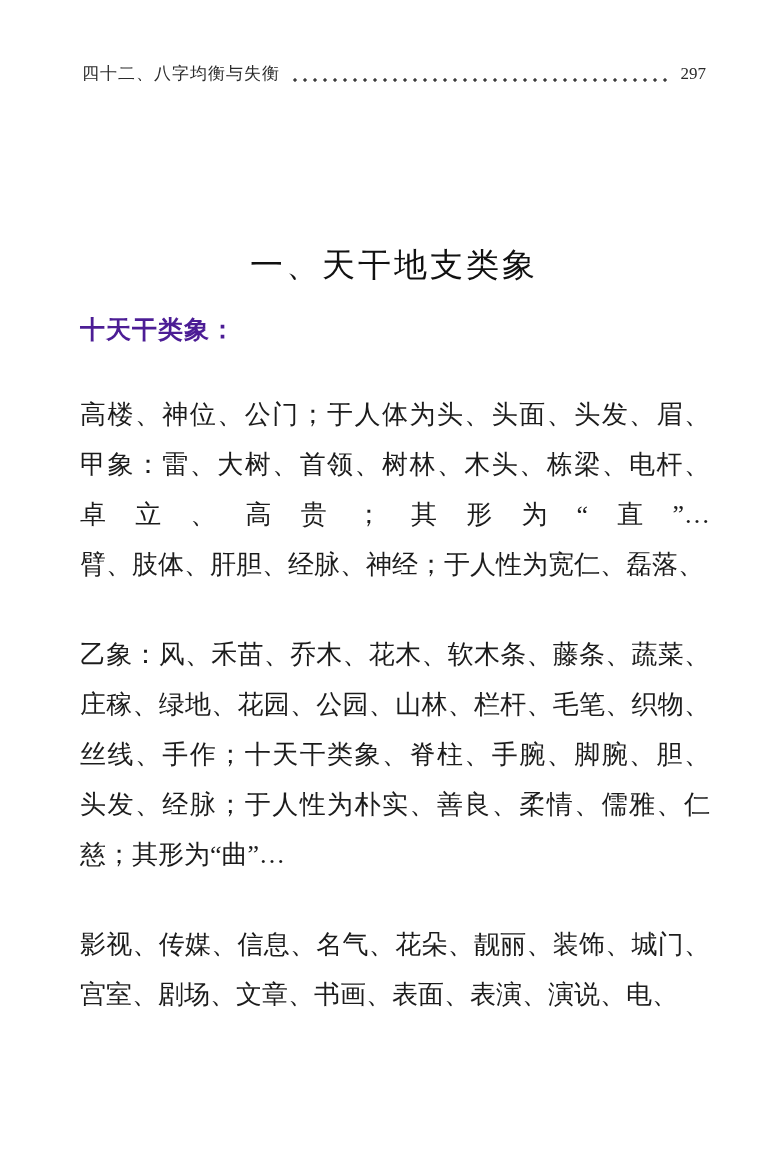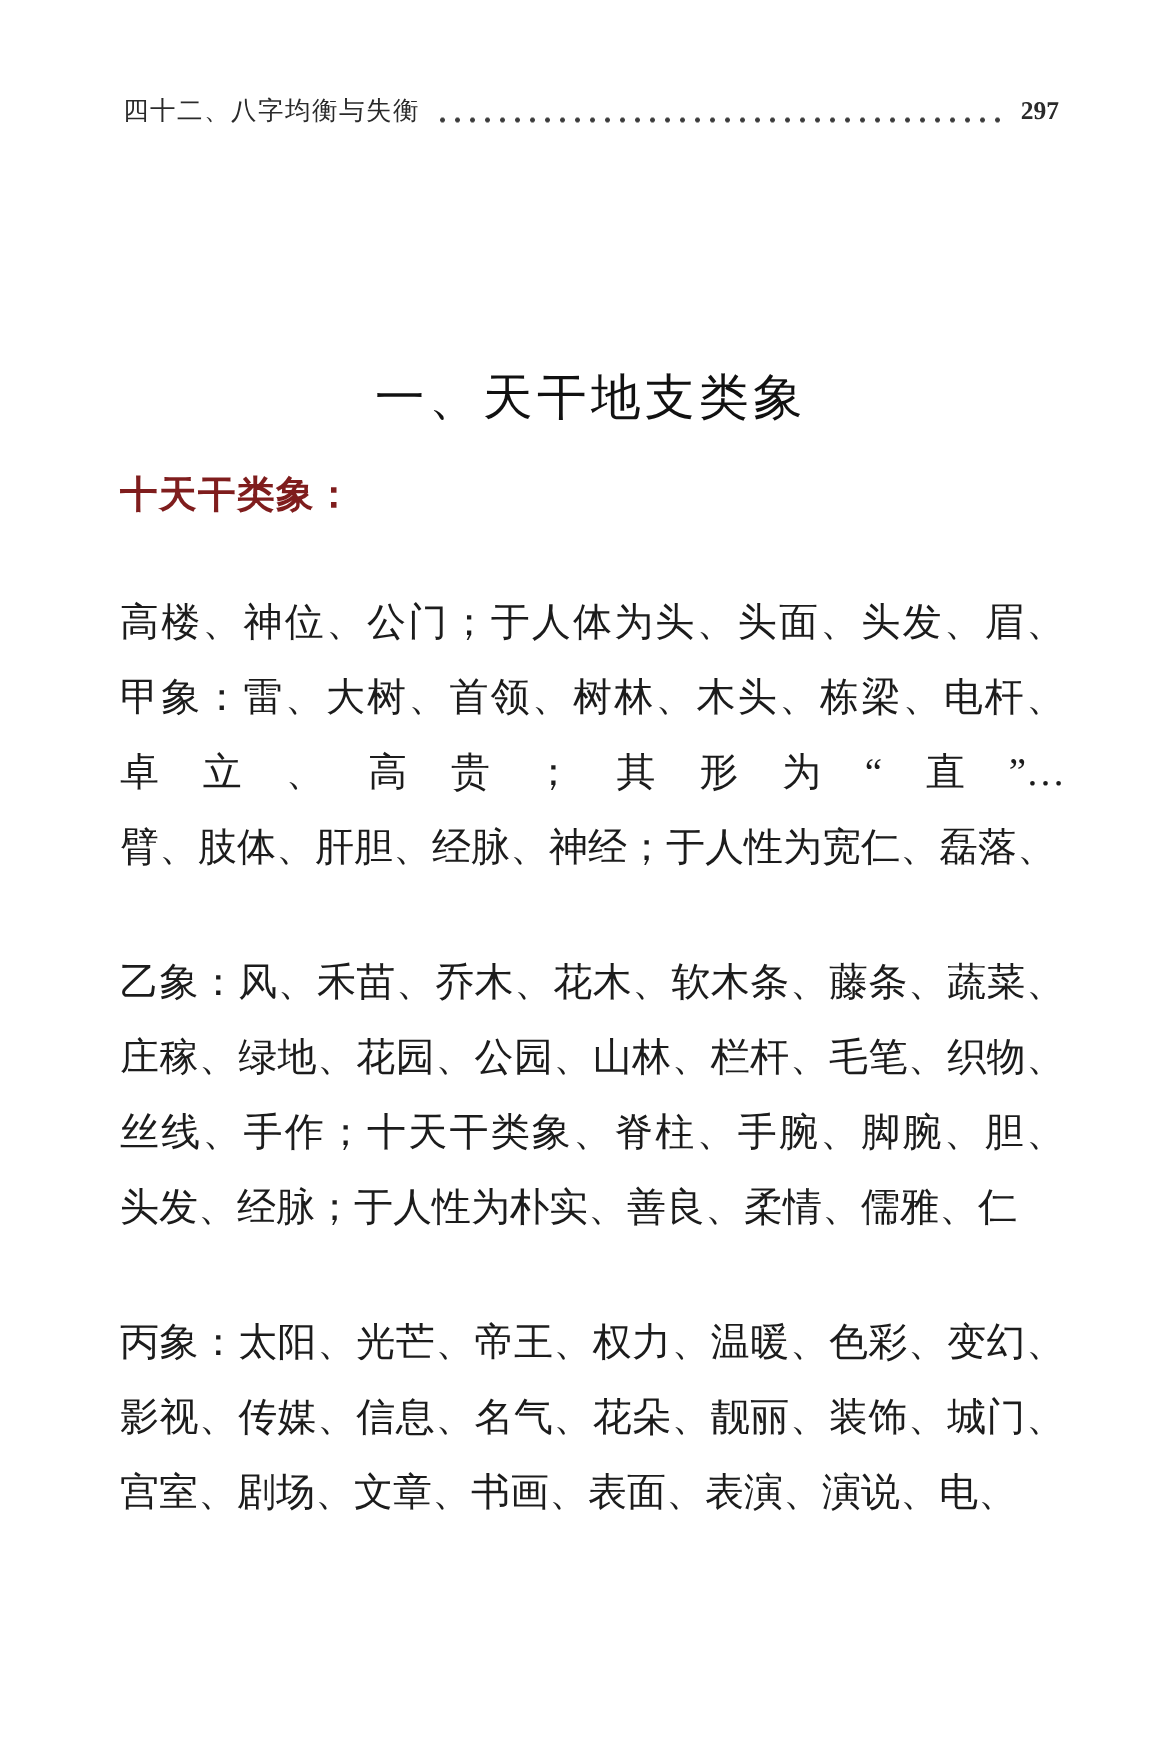--- a/index.html
+++ b/index.html
@@ -22,21 +22,21 @@
     top: 62px;
     left: 82px;
     right: 70px;
     display: flex;
     align-items: baseline;
     font-size: 17px;
     color: #2a2a2a;
     white-space: nowrap;
   }
   .toc-label { flex: 0 0 auto; letter-spacing: 1px; }
-  .toc-page  { flex: 0 0 auto; font-weight: bold; }
+  .toc-page  { flex: 0 0 auto; }
   .leader {
     flex: 1 1 auto;
     align-self: flex-end;
     height: 6px;
     margin: 0 8px 2px 10px;
     background-image: radial-gradient(circle, #3c3c3c 1.4px, rgba(0,0,0,0) 1.9px);
     background-size: 10px 6px;
     background-position: 0 50%;
     background-repeat: repeat-x;
   }
@@ -88,35 +88,35 @@
 <div class="page">
 
   <div class="toc-line">
     <span class="toc-label" data-bind="page.toc_entry.label">四十二、八字均衡与失衡</span>
     <span class="leader"></span>
     <span class="toc-page" data-bind="page.toc_entry.page_number">297</span>
   </div>
 
   <div class="title" data-bind="page.title">一、天干地支类象</div>
 
-  <div class="section-heading" data-bind="page.section_heading" style="color: #7f1d1d;">十天干类象：</div>
+  <div class="section-heading" data-bind="page.section_heading" style="color: #4c1d95;">十天干类象：</div>
 
   <div class="body-text" id="paragraphs">
       <div class="para">
         <div class="line">高楼、神位、公门；于人体为头、头面、头发、眉、</div>
         <div class="line">甲象：雷、大树、首领、树林、木头、栋梁、电杆、</div>
         <div class="line">卓立、高贵；其形为“直”…</div>
         <div class="line">臂、肢体、肝胆、经脉、神经；于人性为宽仁、磊落、</div>
       </div>
       <div class="para">
         <div class="line">乙象：风、禾苗、乔木、花木、软木条、藤条、蔬菜、</div>
         <div class="line">庄稼、绿地、花园、公园、山林、栏杆、毛笔、织物、</div>
         <div class="line">丝线、手作；十天干类象、脊柱、手腕、脚腕、胆、</div>
         <div class="line">头发、经脉；于人性为朴实、善良、柔情、儒雅、仁</div>
+        <div class="line">慈；其形为“曲”…</div>
       </div>
       <div class="para">
-        <div class="line">丙象：太阳、光芒、帝王、权力、温暖、色彩、变幻、</div>
         <div class="line">影视、传媒、信息、名气、花朵、靓丽、装饰、城门、</div>
         <div class="line">宫室、剧场、文章、书画、表面、表演、演说、电、</div>
       </div>
     </div>
 
 </div>
 
 </body></html>

